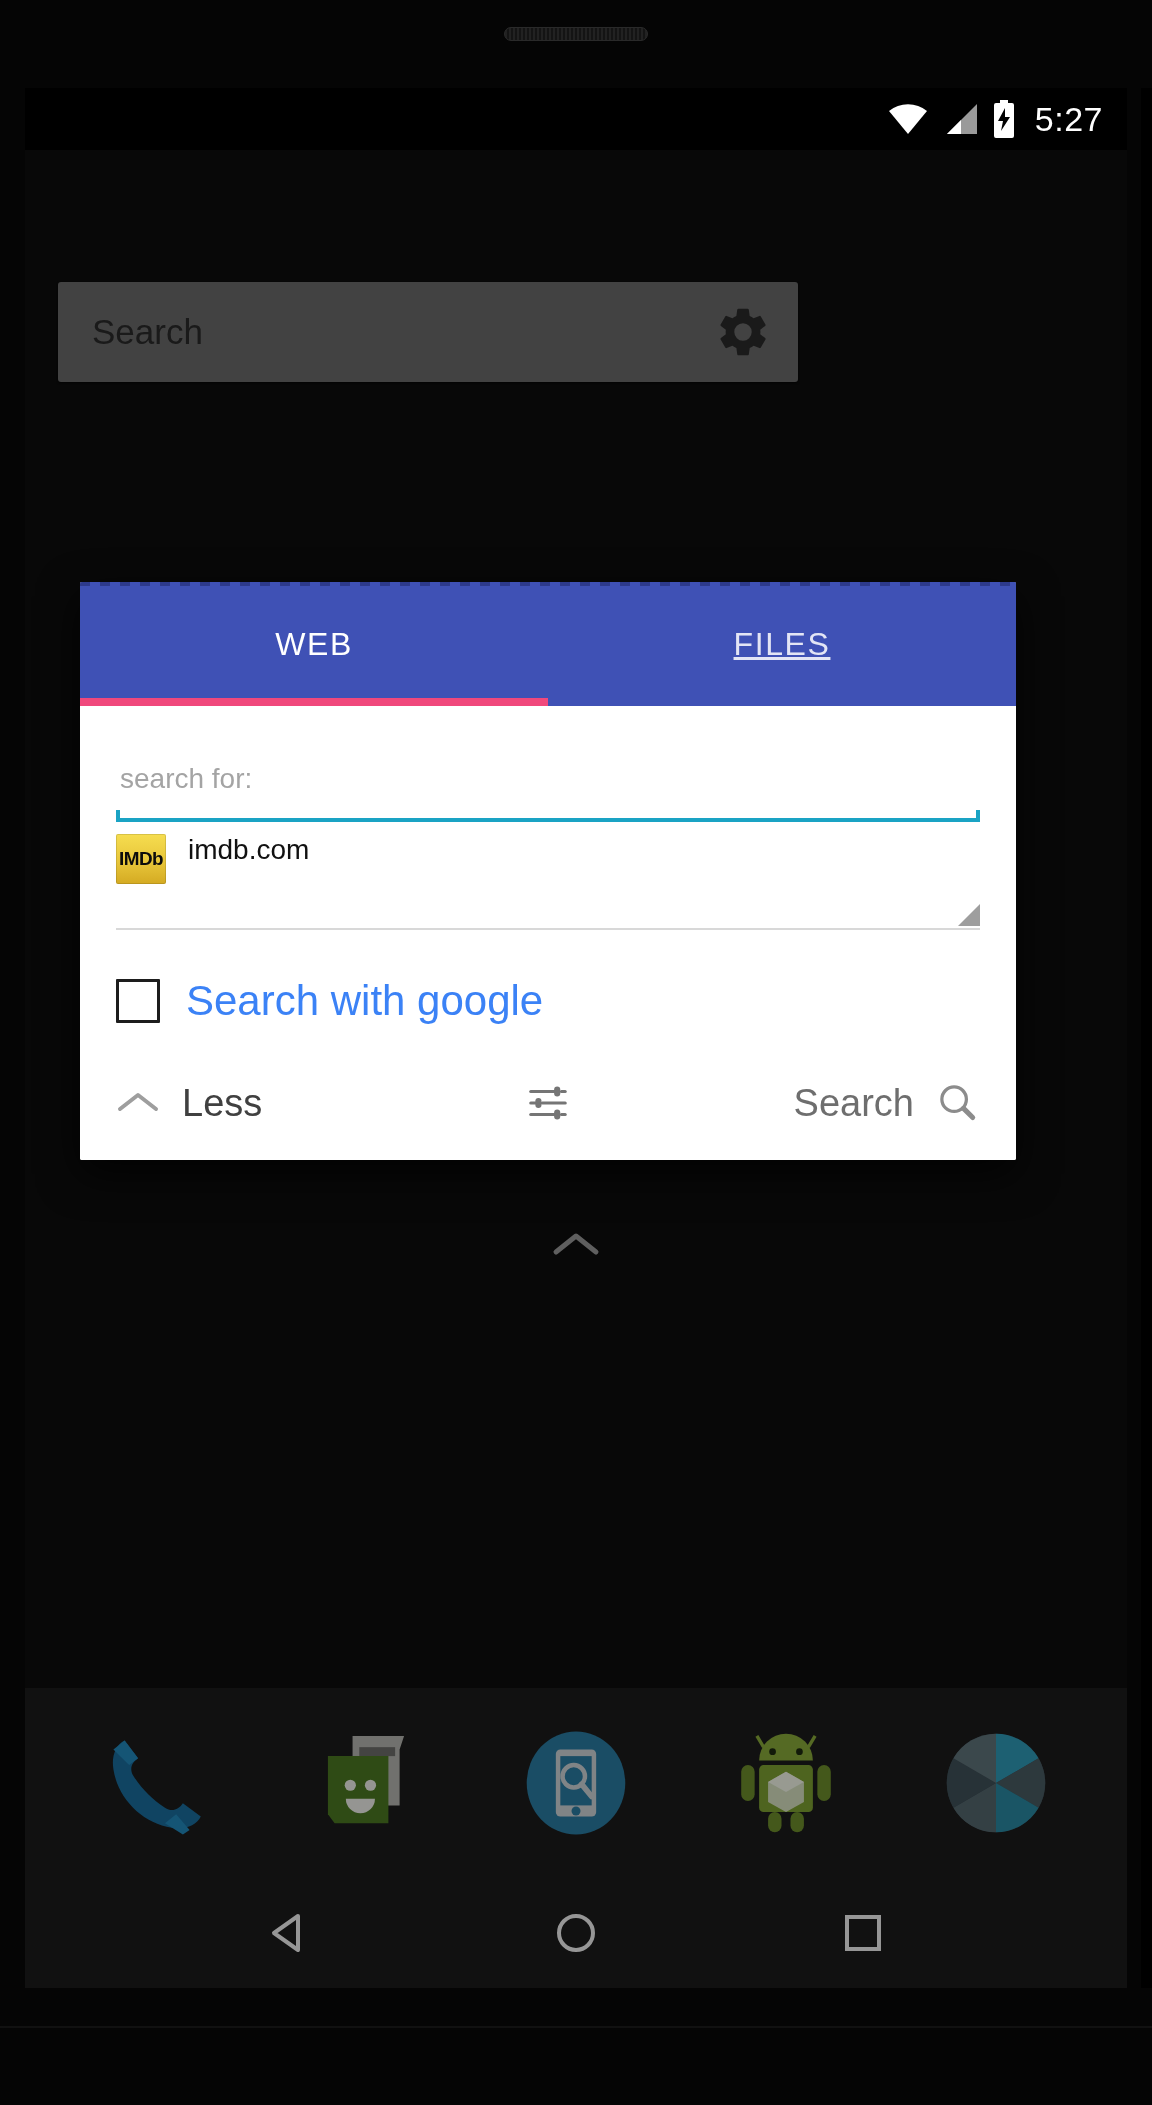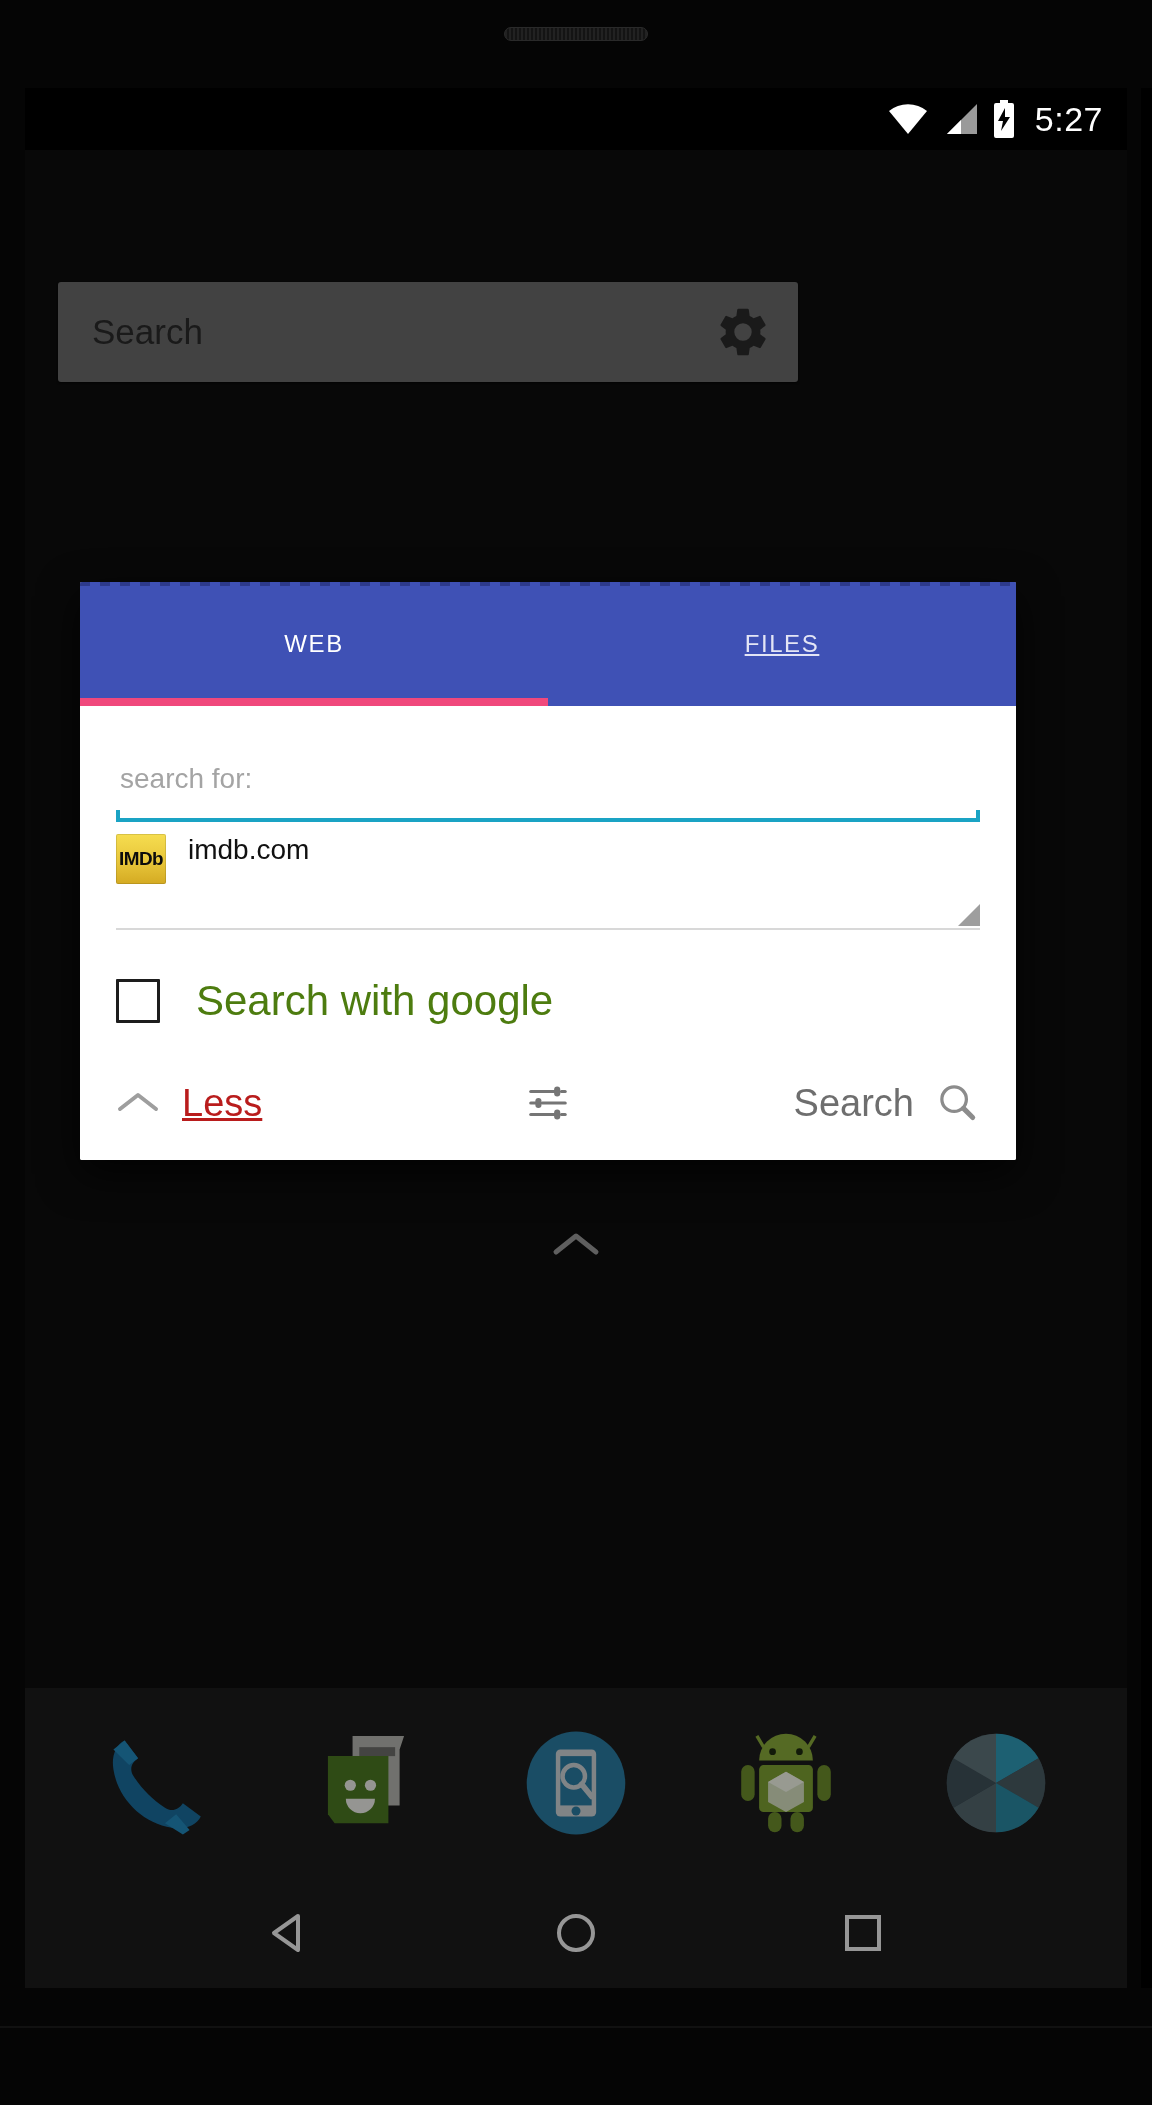--- a/index.html
+++ b/index.html
@@ -131,21 +131,21 @@
     background: #3f51b5;
     display: flex;
   }
   #tabbar::before{
     content:""; position:absolute; left:0; top:0; width:100%; height:4px;
     background: repeating-linear-gradient(to right, #2d3a8c 0 10px, #3f51b5 10px 20px);
   }
   .tab {
     flex: 1 1 0;
     display: flex; align-items: center; justify-content: center;
-    color: #ffffff; font-size: 24px; letter-spacing: 1.6px;
+    color: #ffffff; font-size: 32px; letter-spacing: 1.6px;
     font-weight: 500;
     cursor: pointer;
   }
   .tab.inactive { color: #e3e5f5; text-decoration: underline; }
   #tab-indicator {
     position: absolute; left: 0; bottom: 0;
     width: 50%; height: 8px; background: #f0487c;
   }
 
   #dialog-body { background: #fff; padding: 0 0 0 0; }
@@ -213,31 +213,31 @@
     display: flex; align-items: center;
     cursor: pointer;
   }
   #checkbox-box {
     width: 44px; height: 44px; flex: 0 0 44px;
     border: 3px solid #1d1d1d;
     background: #fff;
     border-radius: 1px;
   }
   #checkbox-label {
-    margin-left: 36px; font-size: 42px; color: #4d7c0f;
+    margin-left: 26px; font-size: 42px; color: #3b82f6;
   }
 
   
   #action-row {
     height: 114px;
     display: flex; align-items: center;
     padding: 0 36px;
   }
   #less-group { display:flex; align-items:center; cursor:pointer; }
-  #less-label { margin-left: 22px; font-size: 38px; color: #b91c1c; text-decoration: underline; }
+  #less-label { margin-left: 22px; font-size: 38px; color: #404040; }
   #tune-group {
     position:absolute; left:50%; transform: translateX(-50%);
     display:flex; align-items:center; cursor:pointer;
   }
   #action-row-inner {
     position: relative; width:100%; height:100%;
     display:flex; align-items:center;
   }
   #search-group { margin-left:auto; display:flex; align-items:center; cursor:pointer; }
   #search-btn-label { font-size: 38px; color: #6e6e6e; margin-right: 20px; }

